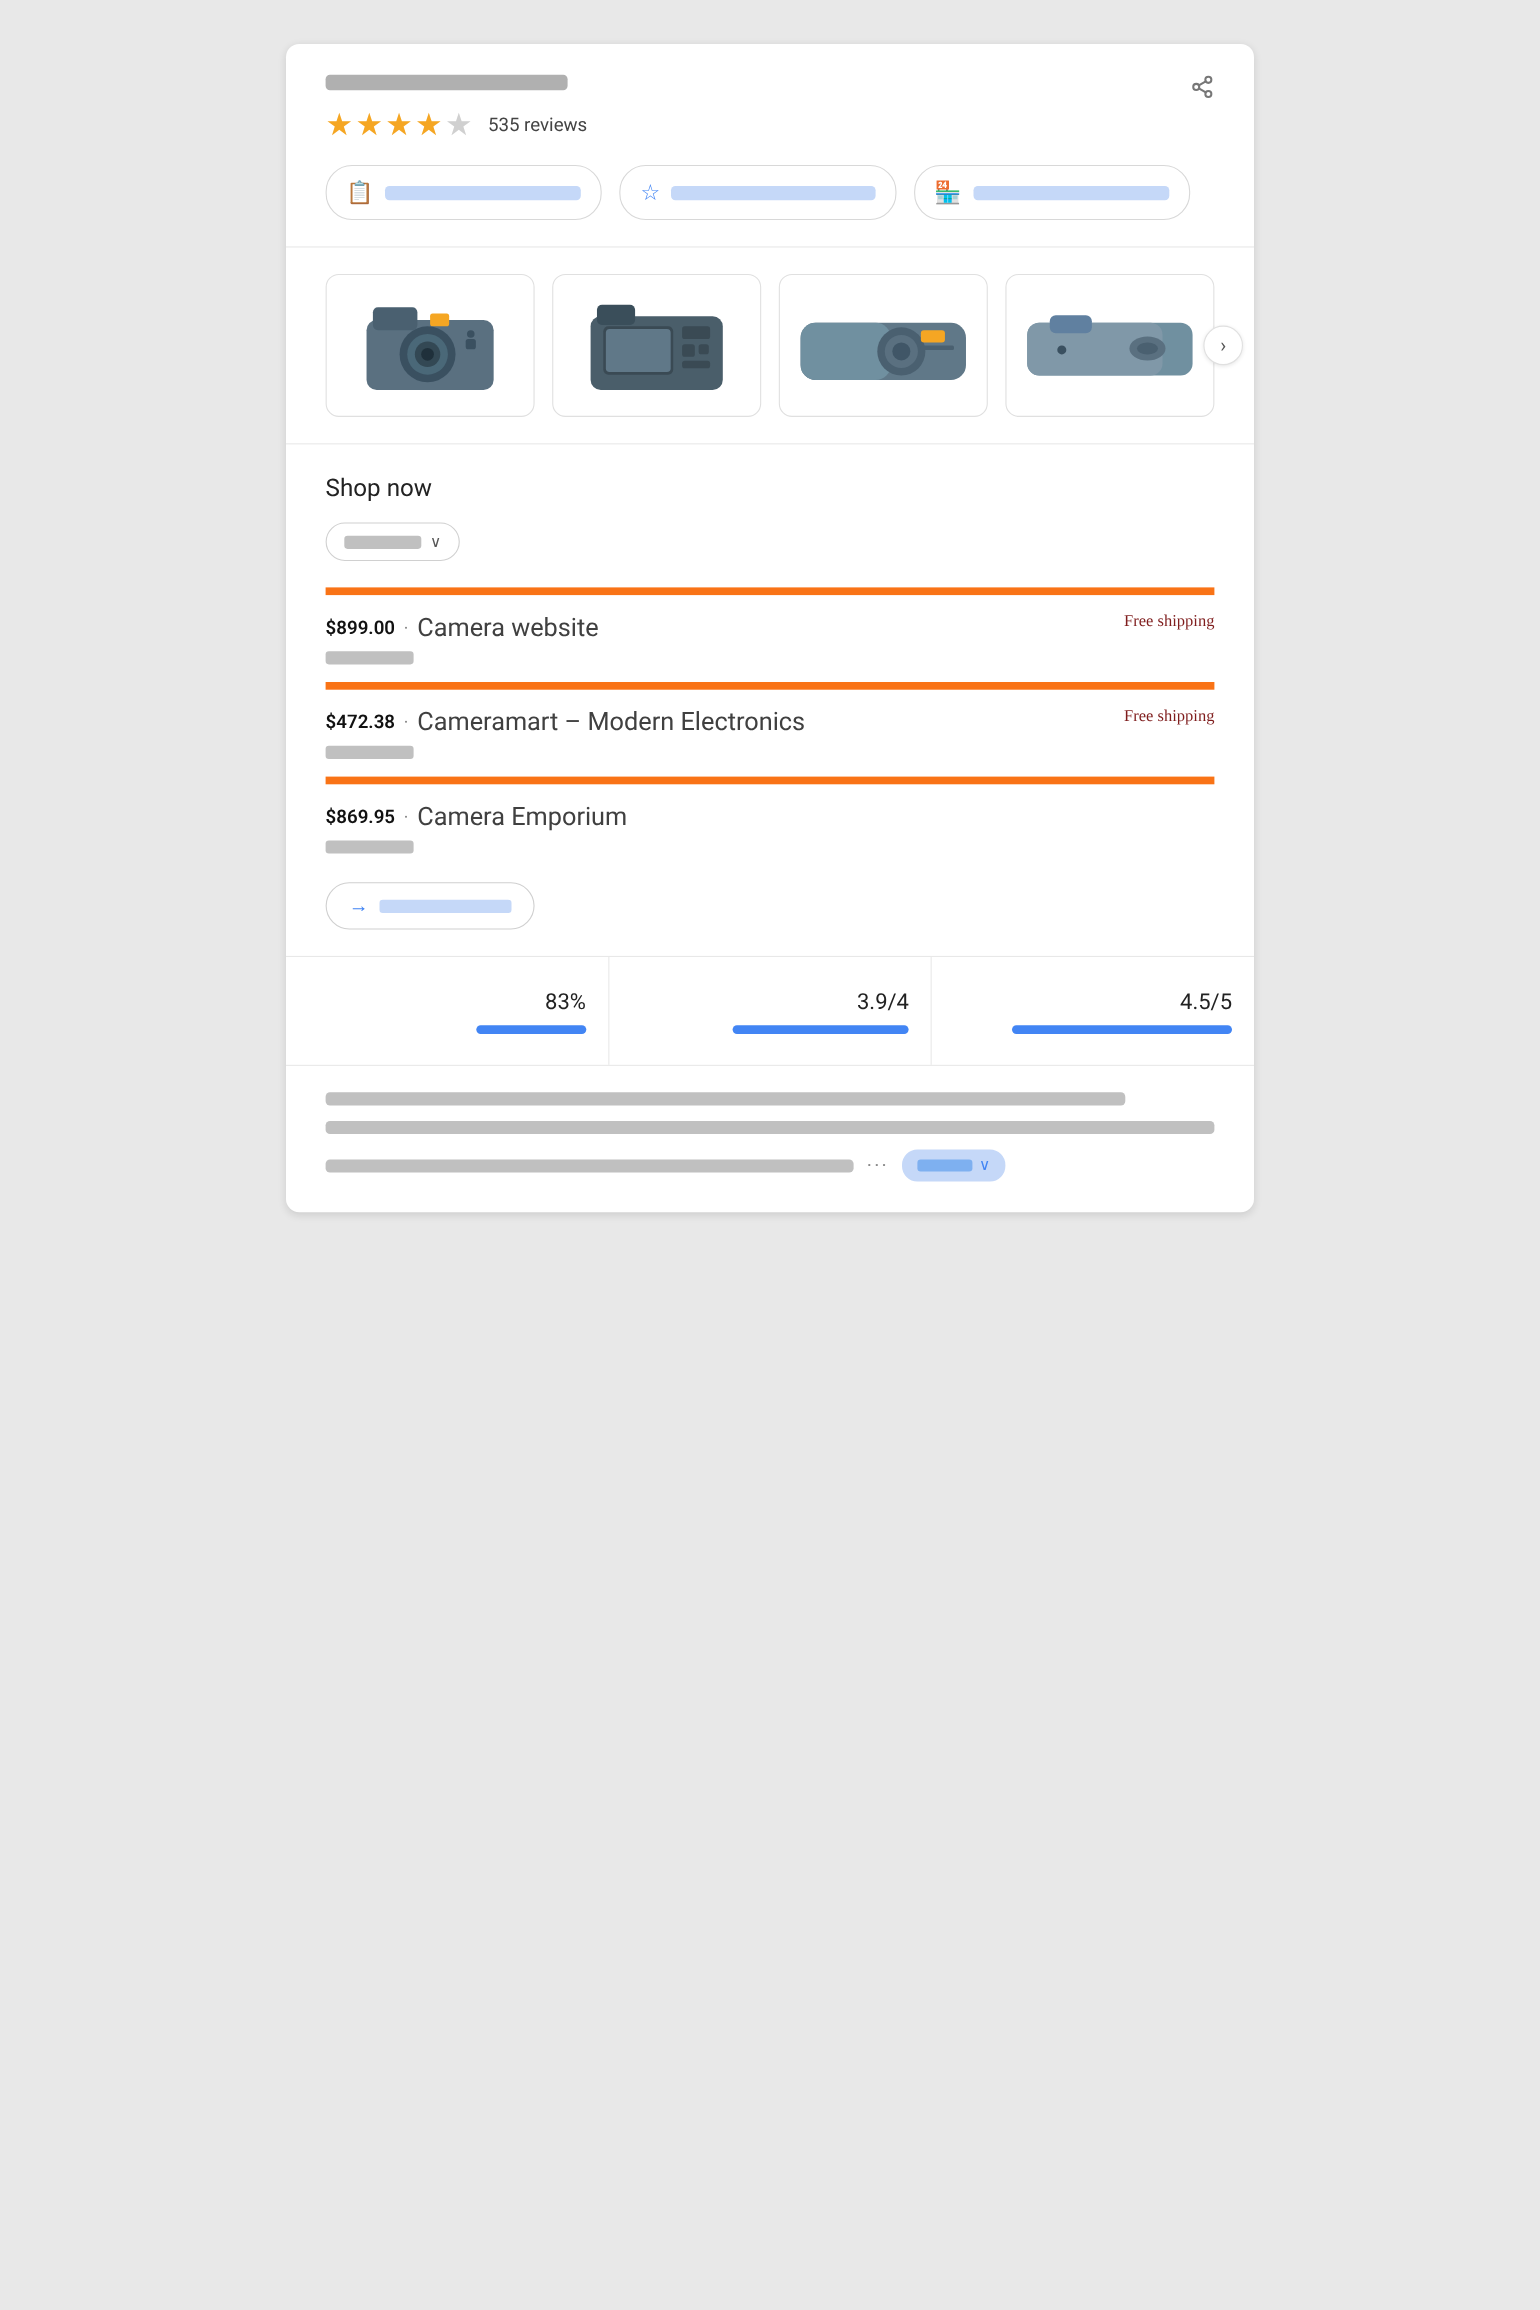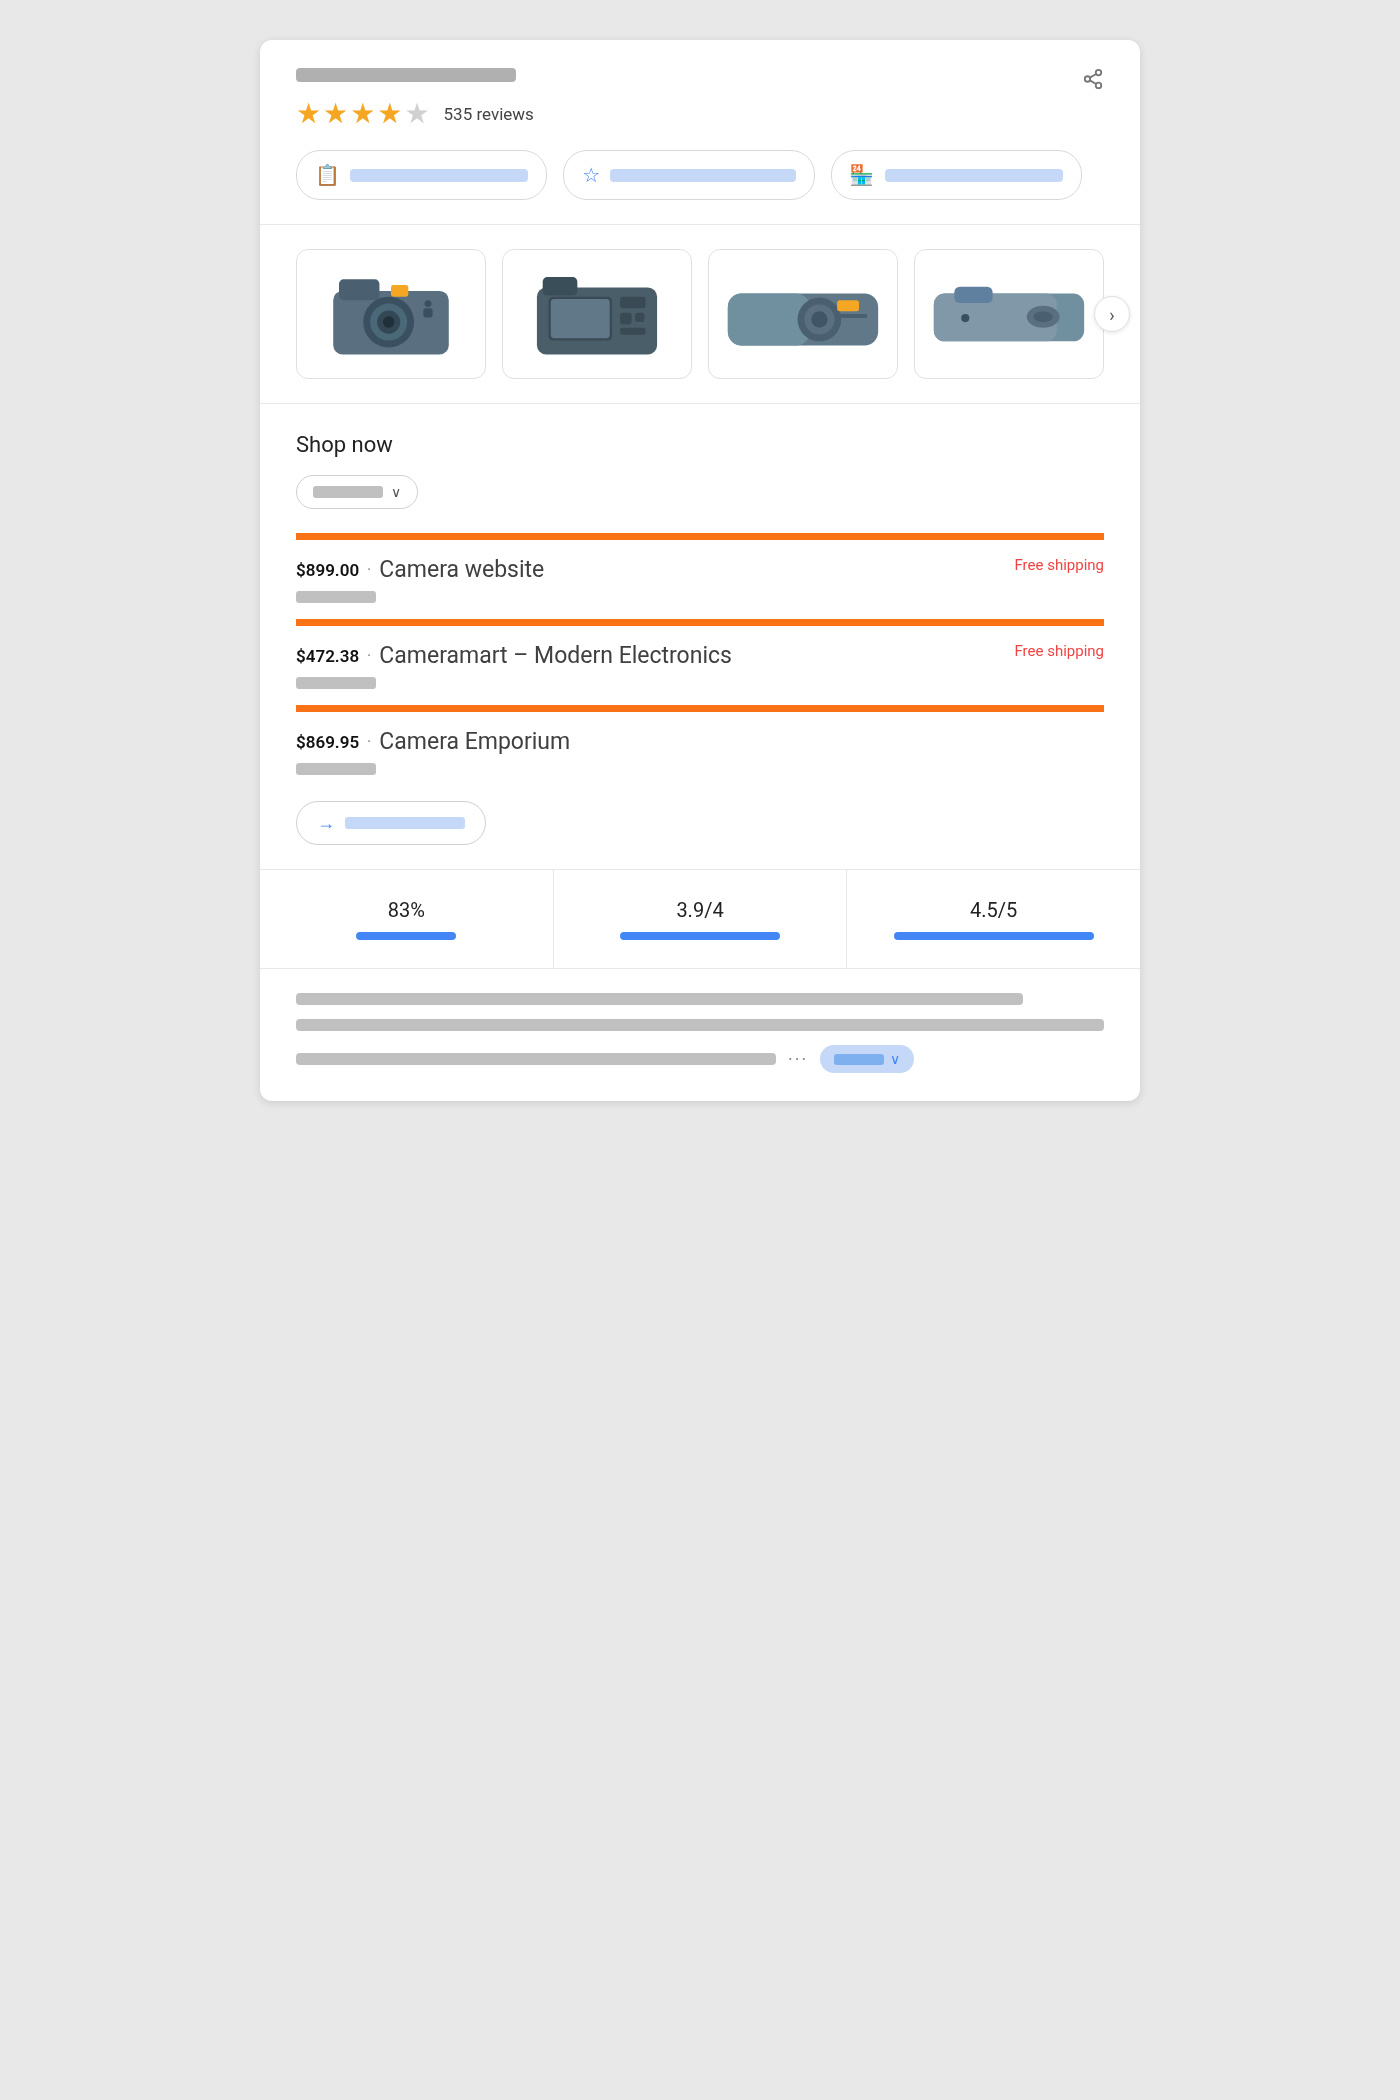--- a/index.html
+++ b/index.html
@@ -190,22 +190,23 @@
       text-align: center;
     }
     .listing-tag {
       background: #c0c0c0;
       border-radius: 3px;
       height: 12px;
       width: 80px;
     }
     .listing-shipping {
       font-size: 15px;
-      color: #ef4444;
+      color: #7f1d1d;
       white-space: nowrap;
+      font-family: Liberation Serif, serif;
     }
 
     .more-btn {
       display: inline-flex;
       align-items: center;
       gap: 10px;
       border: 1.5px solid #d0d0d0;
       border-radius: 24px;
       padding: 10px 20px;
       cursor: pointer;
@@ -227,21 +228,21 @@
     
     .section-stats {
       display: flex;
       border-bottom: 1px solid #e8e8e8;
     }
     .stat-item {
       flex: 1;
       padding: 28px 20px;
       display: flex;
       flex-direction: column;
-      align-items: center;
+      align-items: flex-end;
       gap: 10px;
       border-right: 1px solid #e8e8e8;
     }
     .stat-item:last-child { border-right: none; }
     .stat-value {
       font-size: 20px;
       color: #222;
       font-weight: 400;
     }
     .stat-bar {

